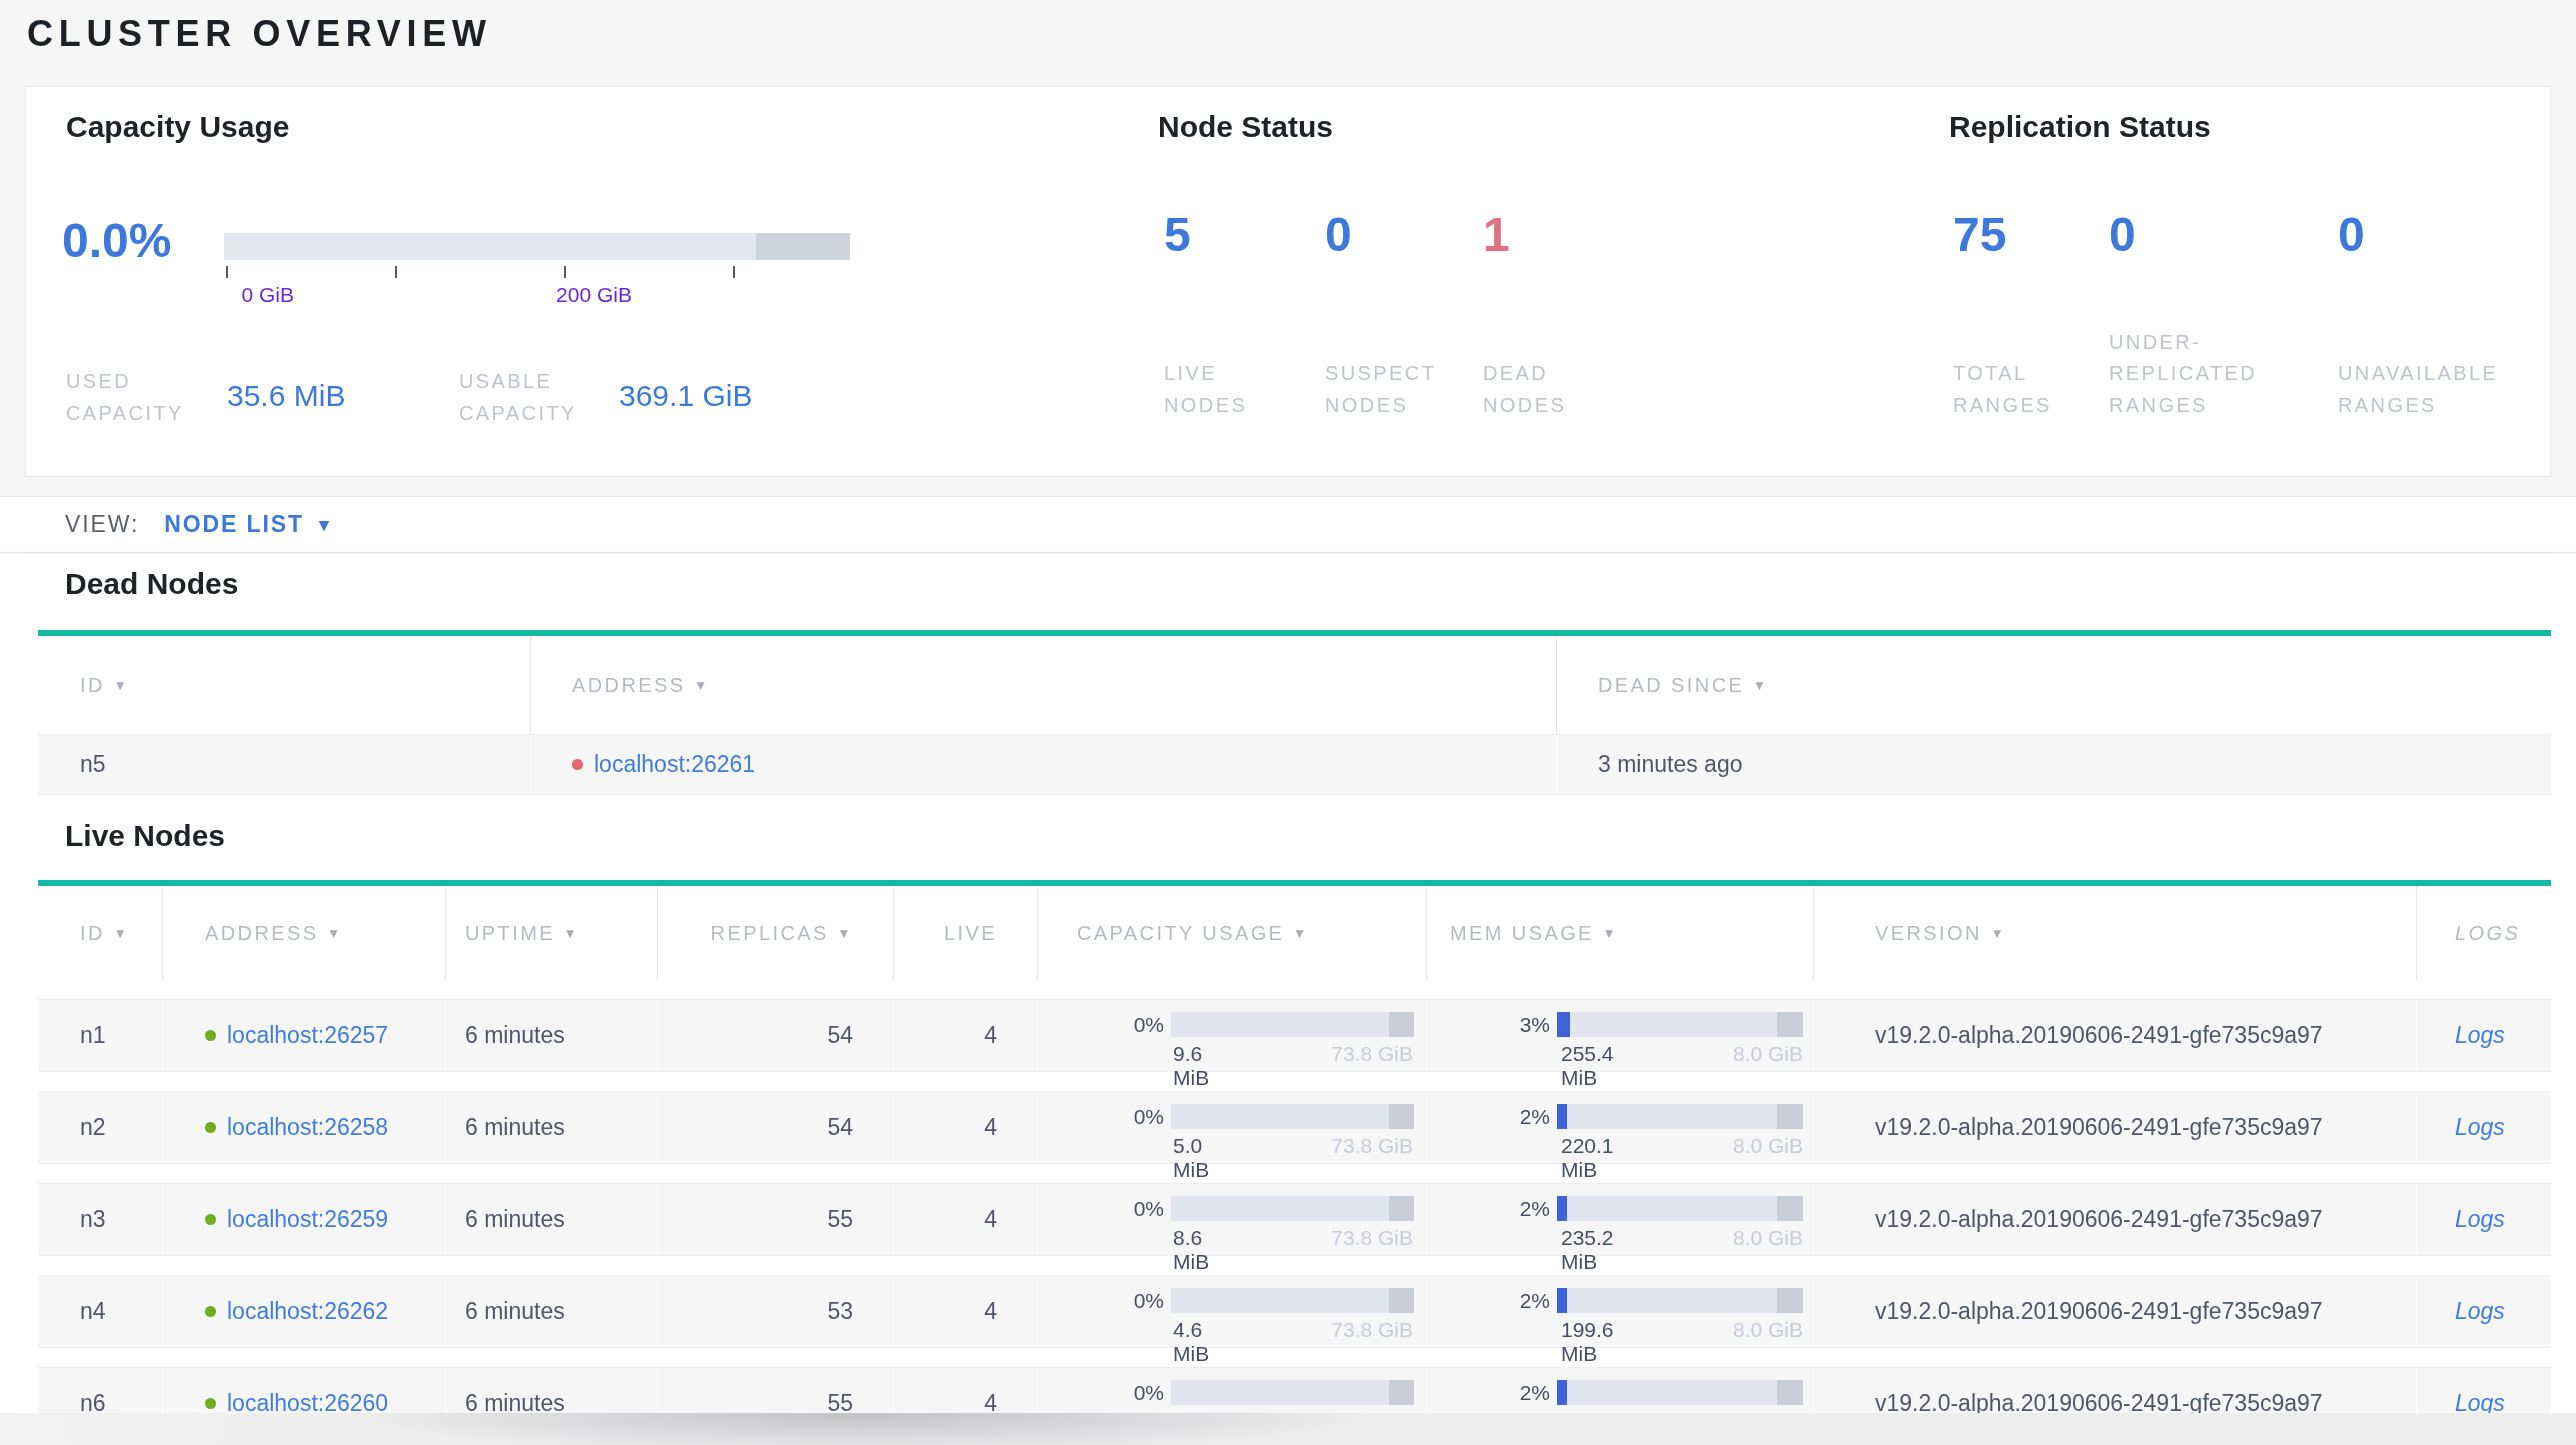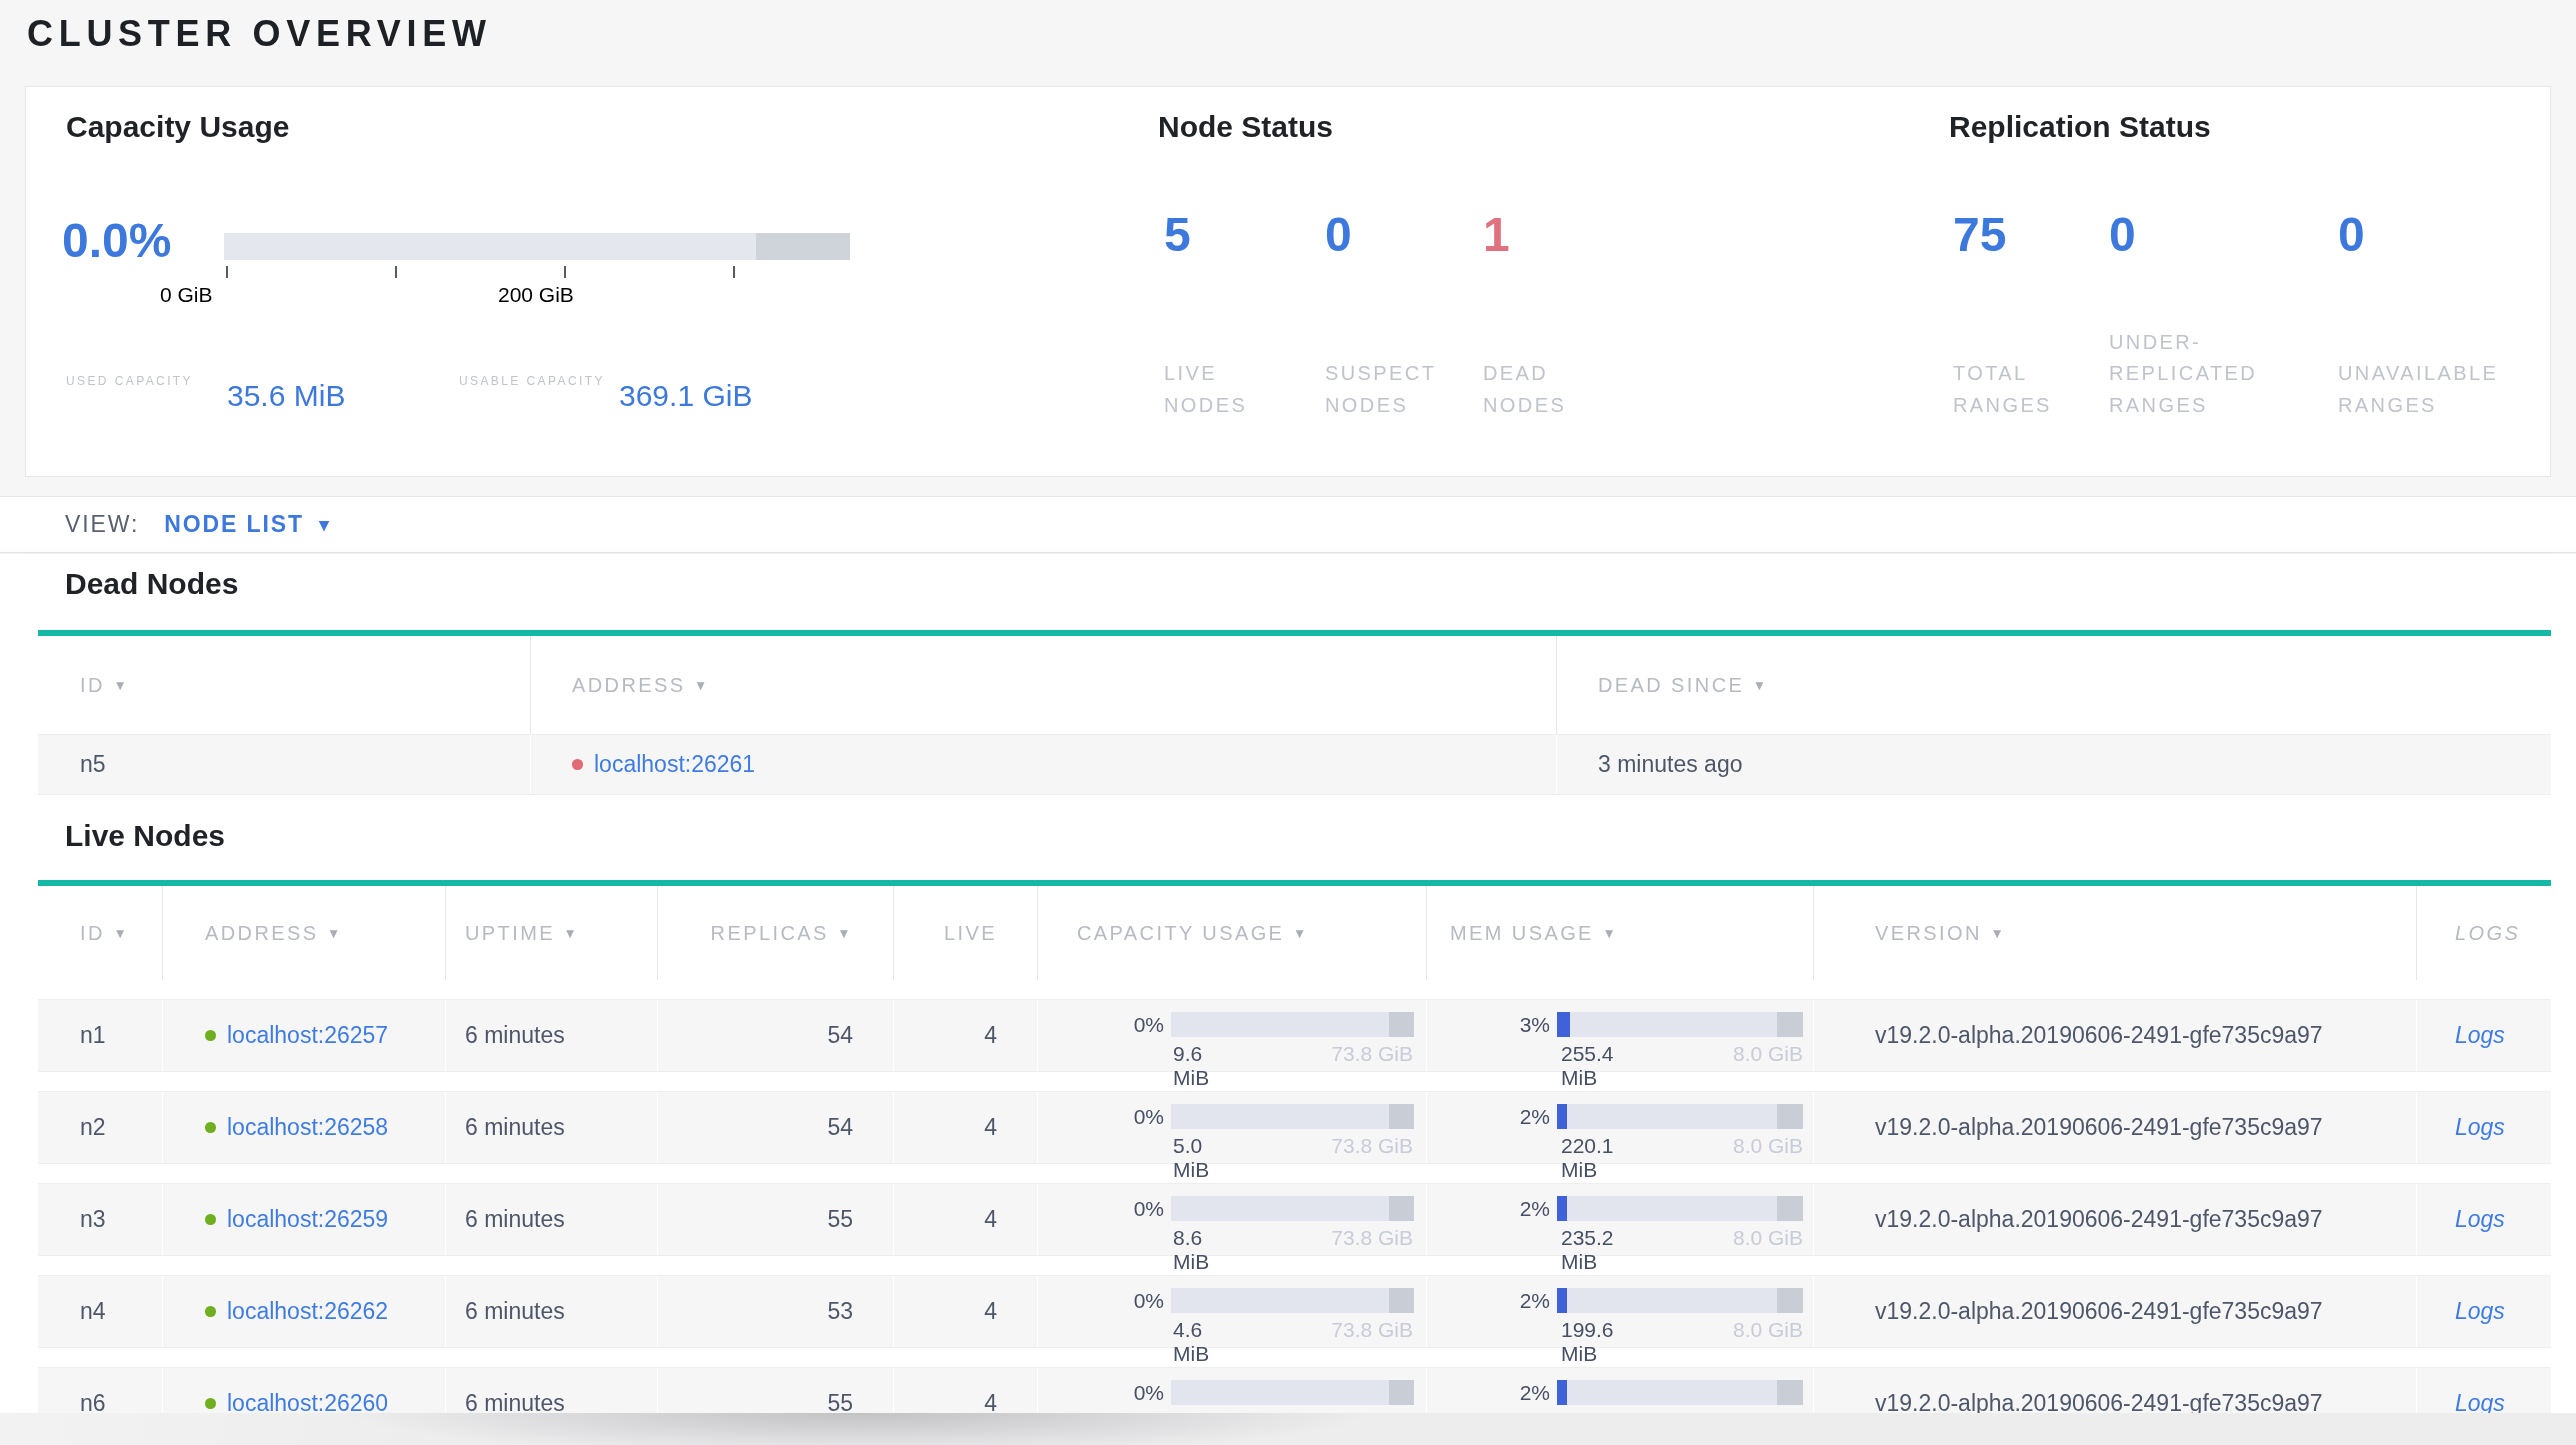--- a/index.html
+++ b/index.html
@@ -17,22 +17,22 @@
   .bignum{position:absolute;top:124px;font-size:48px;font-weight:600;color:#3d79dd;line-height:1;}
   .bignum[data-color="red"]{color:#e0717f;}
   .mlabel{position:absolute;bottom:55px;font-size:20px;letter-spacing:2.4px;color:#bfc3cb;
           line-height:31.5px;font-weight:400;}
 
   
   .cap-pct{position:absolute;left:36px;top:126px;font-size:48px;font-weight:600;color:#3d79dd;}
   .cap-bar{position:absolute;left:198px;top:146px;width:626px;height:27px;background:#e5e7ef;}
   .cap-bar .bar-end{position:absolute;right:0;top:0;bottom:0;width:15%;background:#cfd3da;}
   .tick{position:absolute;top:179px;width:1.9px;height:12.4px;background:#565c66;}
-  .tick-label{position:absolute;top:196px;width:134px;text-align:left;font-size:21px;color:#000000;}
-  .cap-stat-label{position:absolute;top:279px;font-size:12px;letter-spacing:2.4px;color:#bfc3cb;line-height:31.5px;}
+  .tick-label{position:absolute;top:196px;width:134px;text-align:right;font-size:21px;color:#6d28d9;}
+  .cap-stat-label{position:absolute;top:279px;font-size:20px;letter-spacing:2.4px;color:#bfc3cb;line-height:31.5px;}
   .cap-stat-value{position:absolute;top:292px;font-size:30px;font-weight:500;color:#3d79dd;}
 
   
   .view-bar{position:absolute;left:0;top:496px;width:2576px;height:57px;background:#fff;
             border-top:1px solid #e7e7e9;border-bottom:1px solid #e7e7e9;box-sizing:border-box;
             display:flex;align-items:center;}
   .view-label{margin-left:65px;font-size:23px;letter-spacing:1.9px;color:#5a616e;}
   .view-value{margin-left:25px;font-size:23px;letter-spacing:1.9px;color:#3d79dd;font-weight:600;cursor:pointer;
               display:inline-flex;align-items:center;}
   .view-caret{margin-left:15.3px;font-size:19px;color:#3d79dd;}

